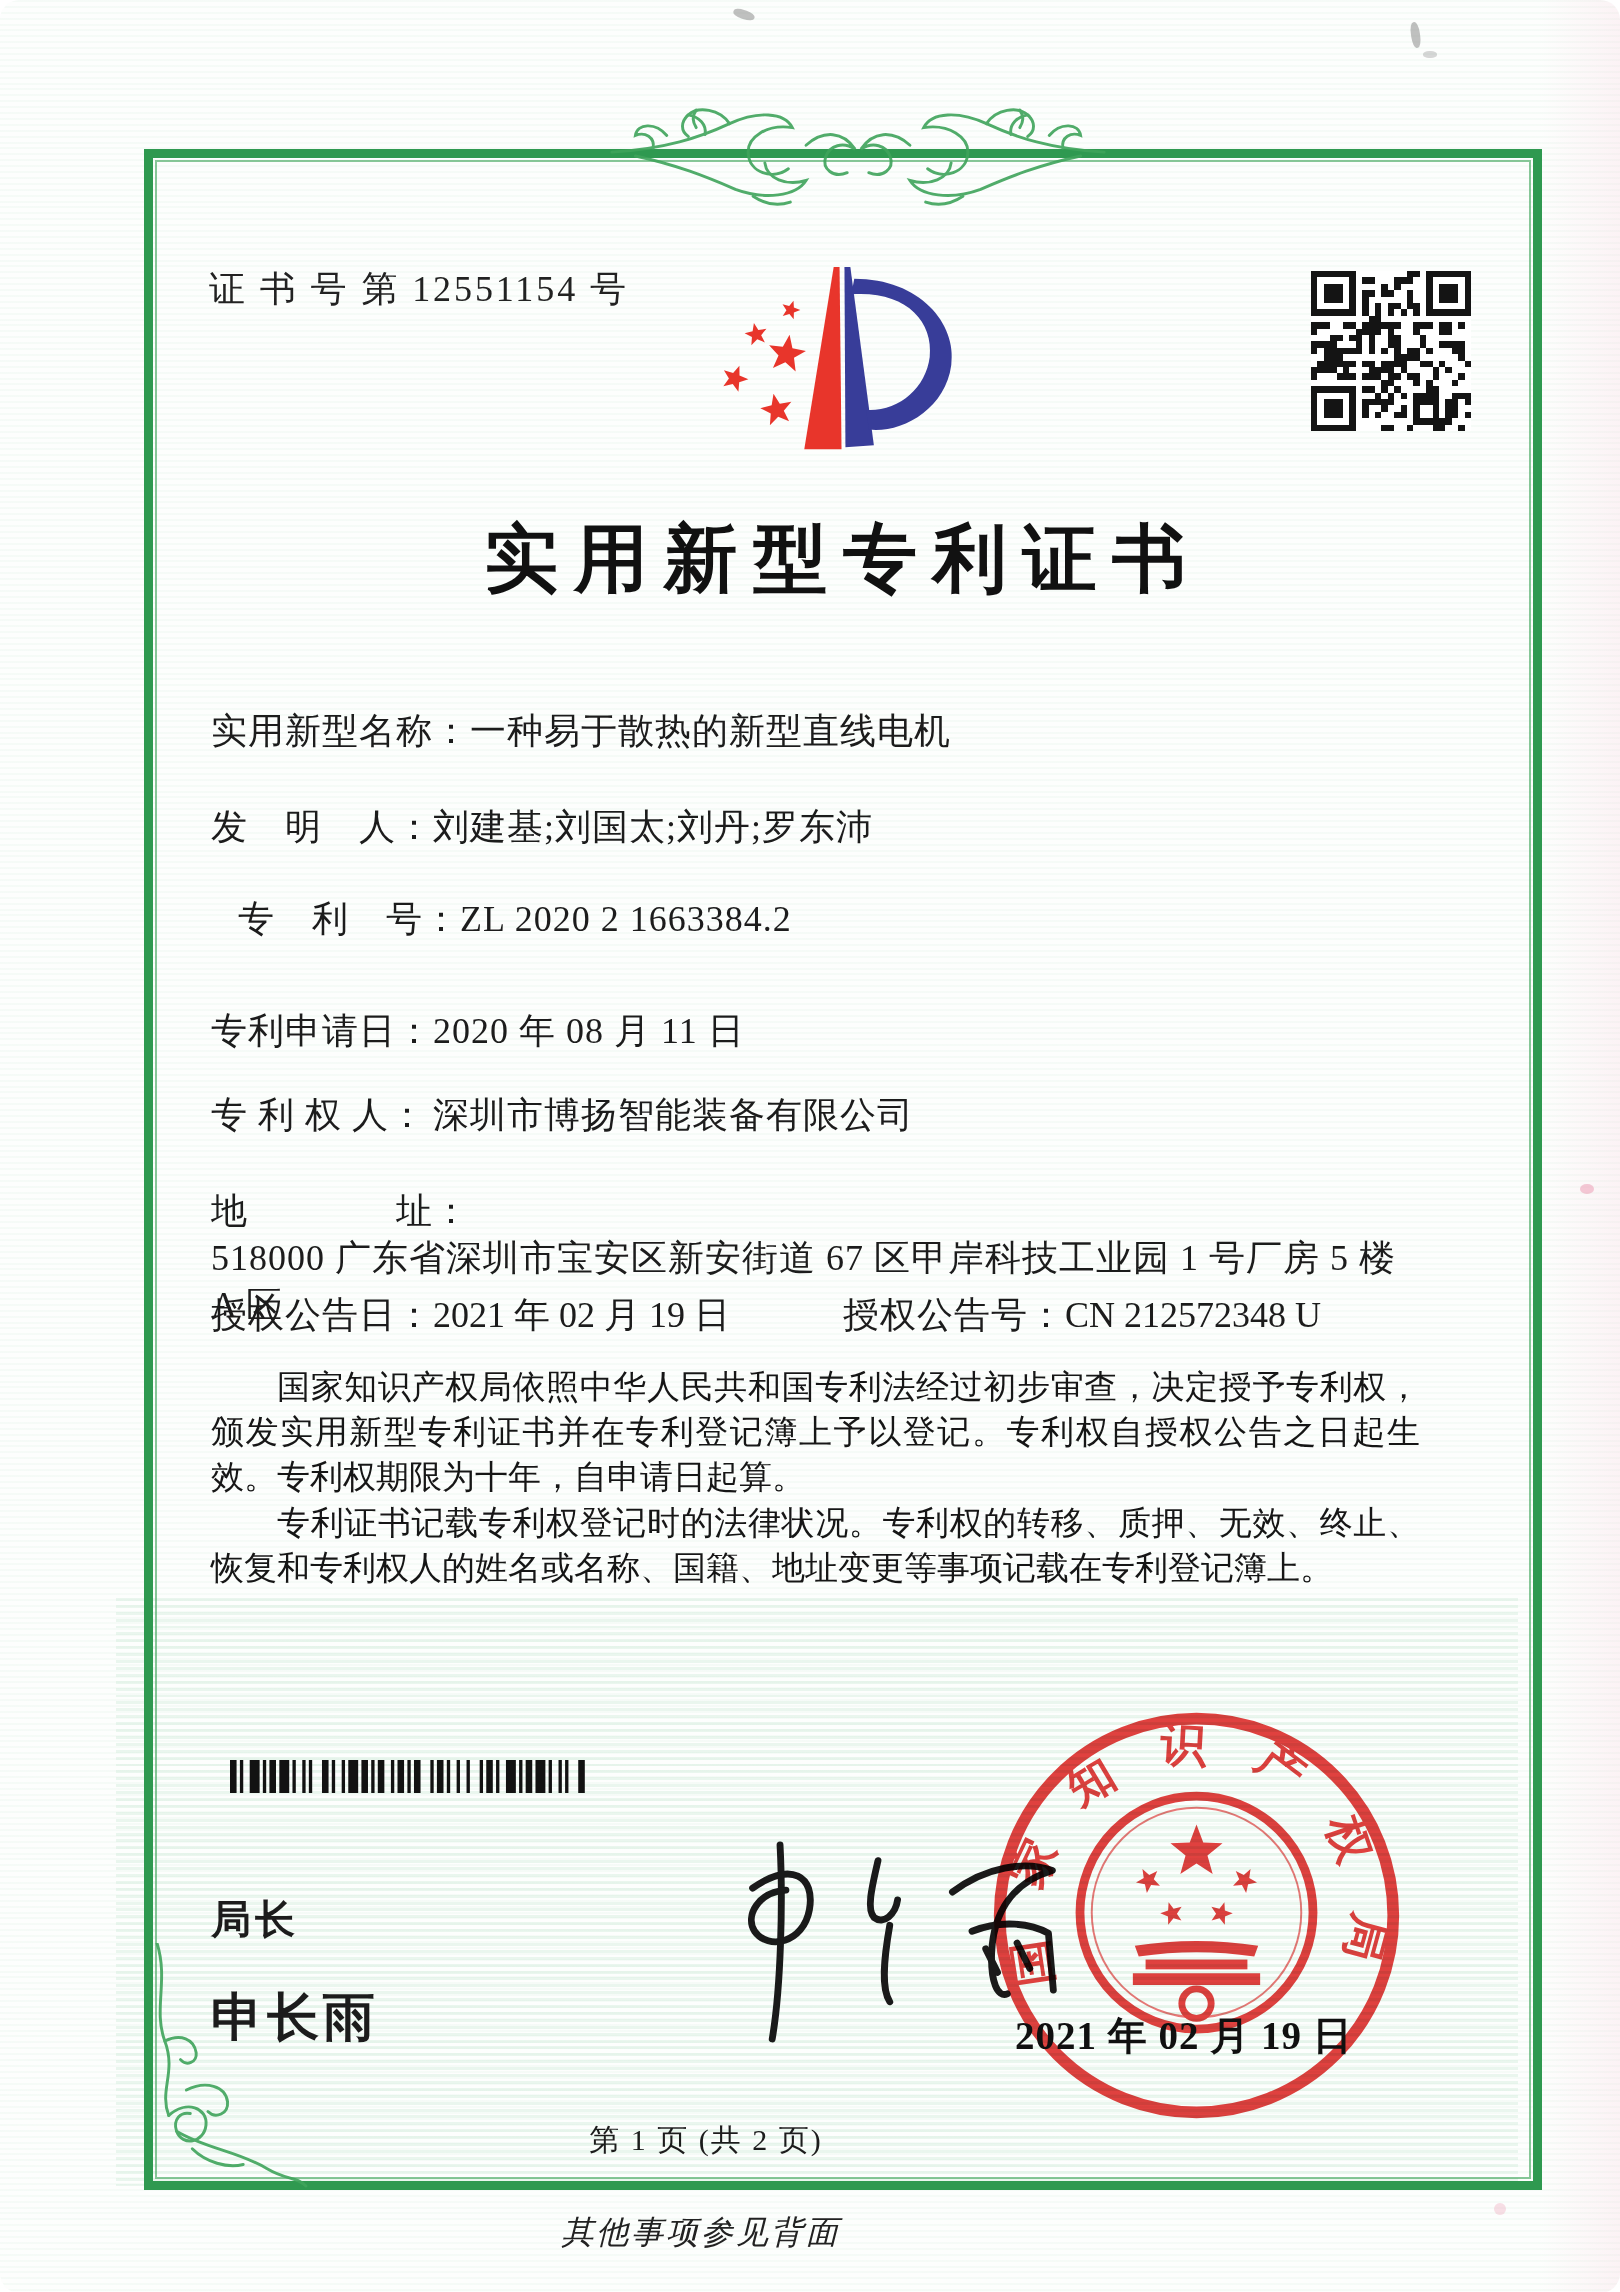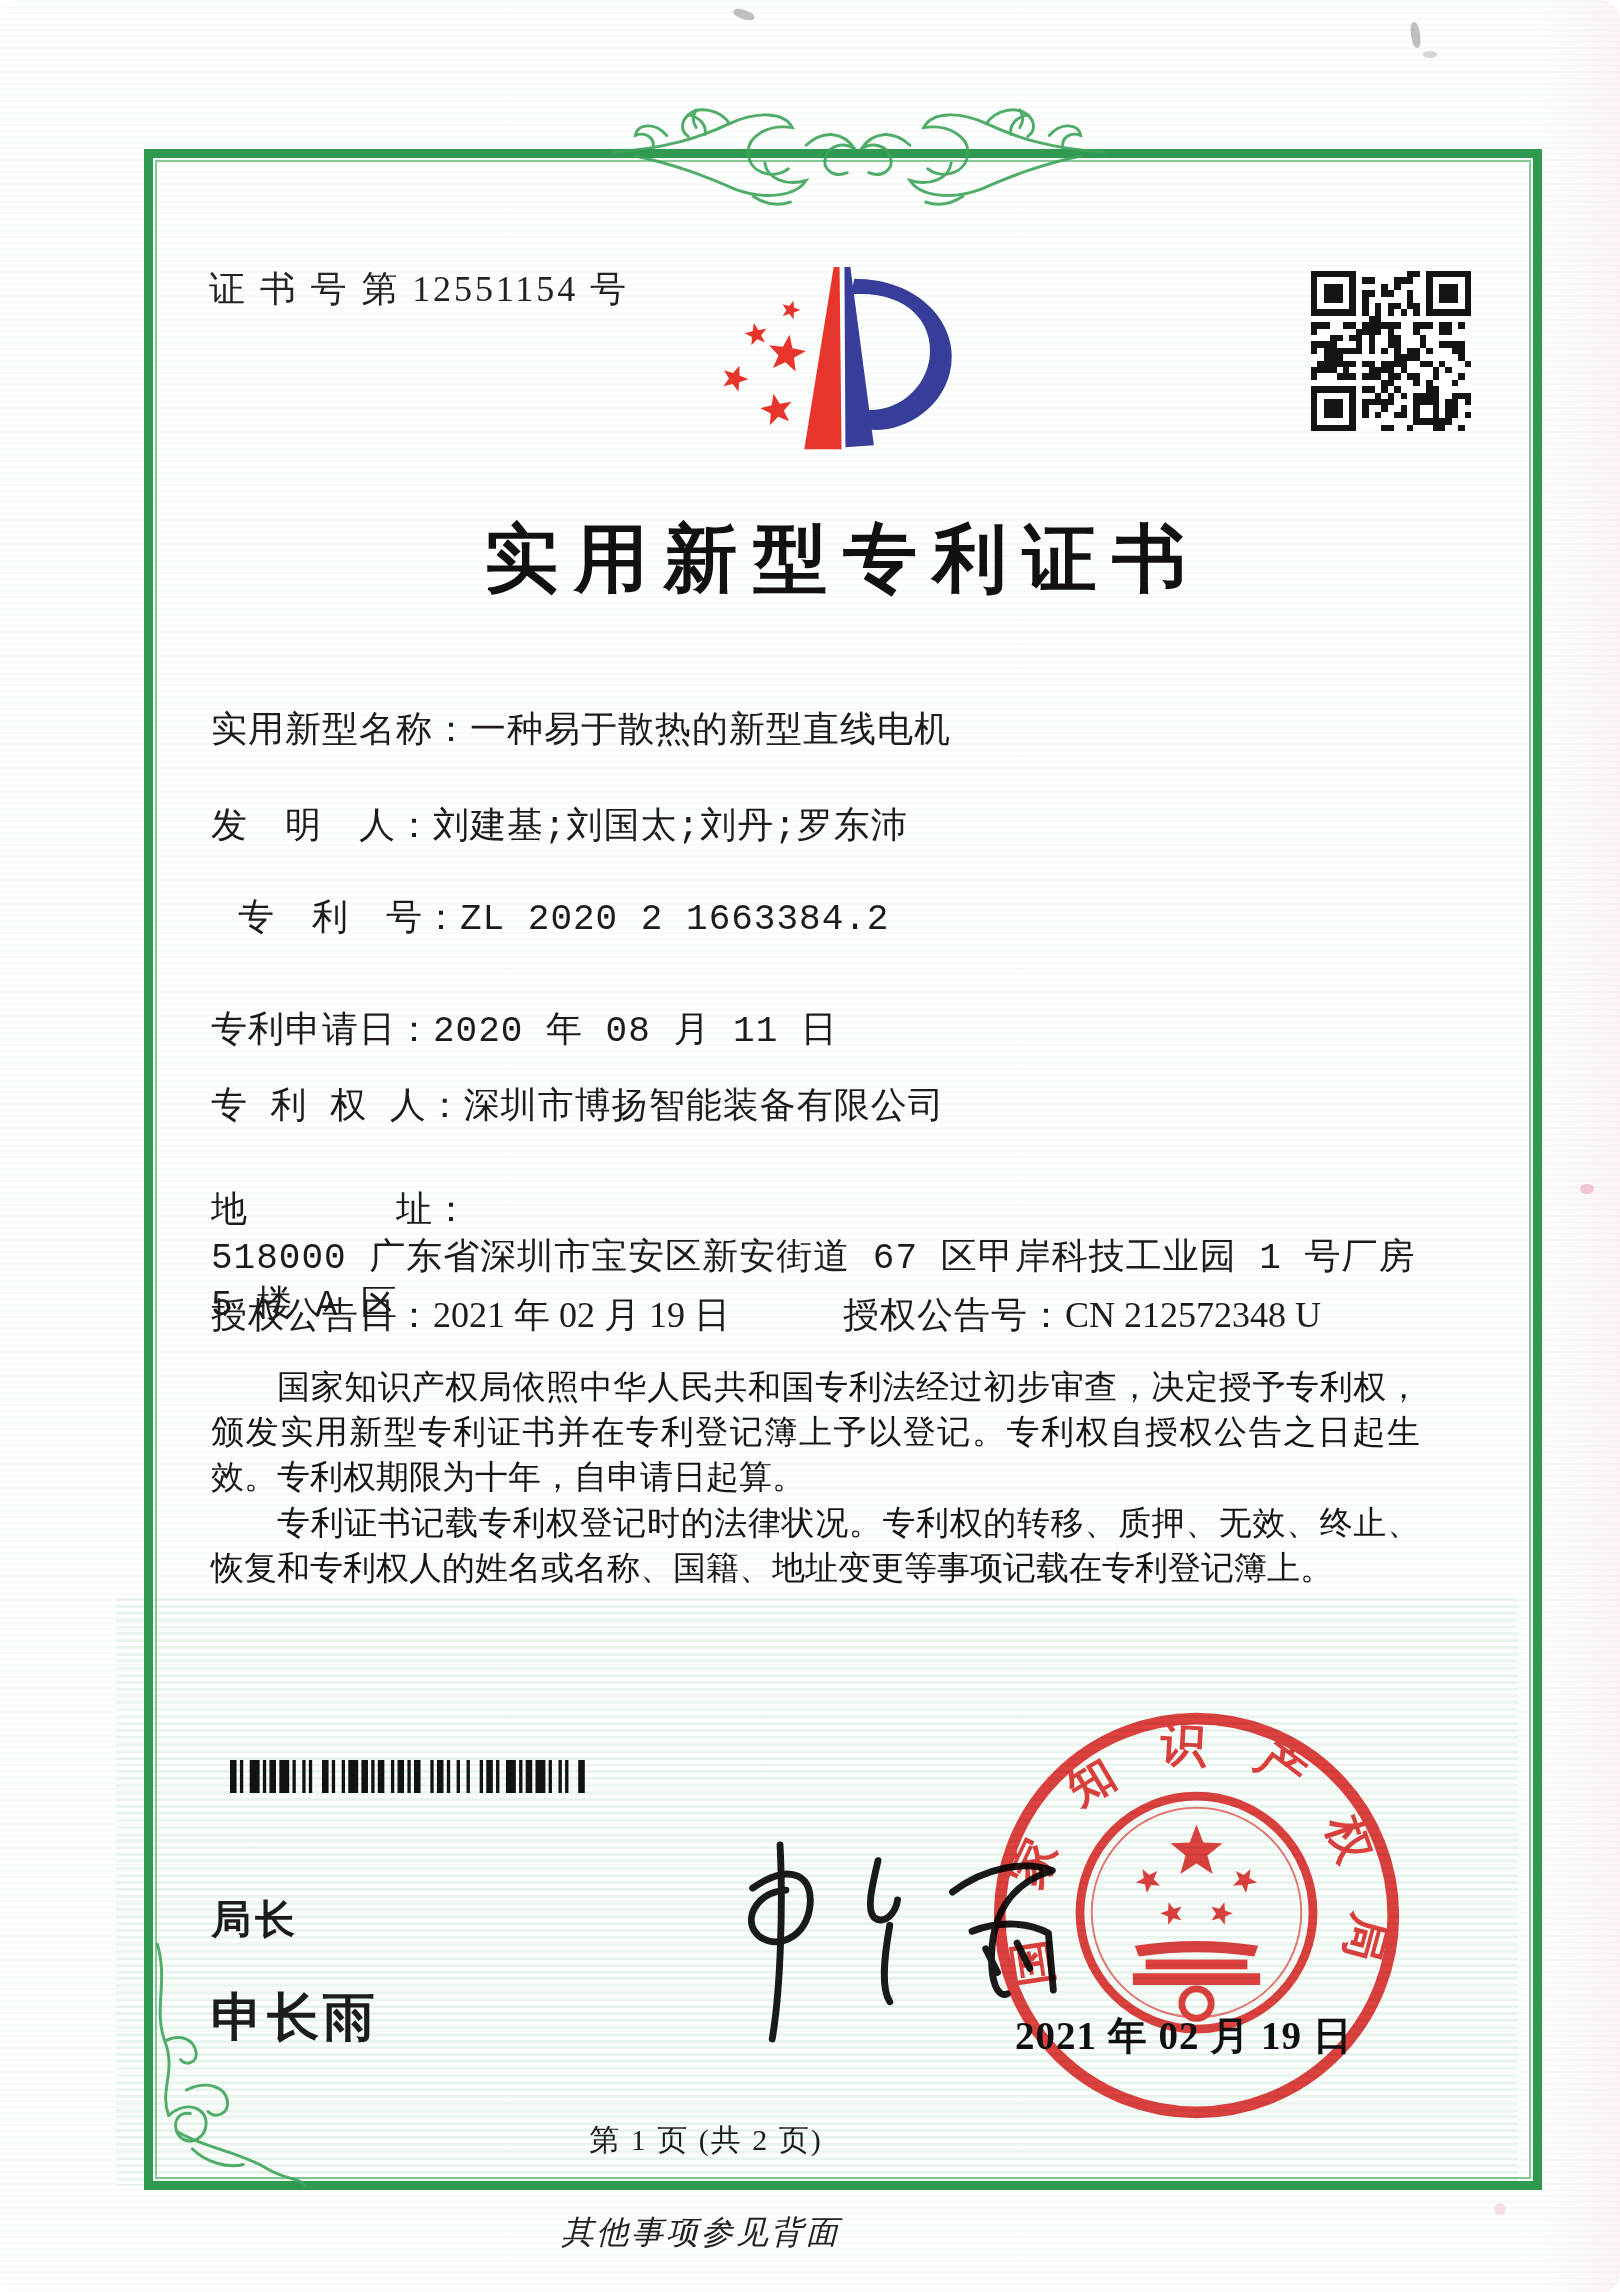--- a/index.html
+++ b/index.html
@@ -49,22 +49,22 @@
 
   .title {
     position:absolute; left:144px; top:510px; width:1398px;
     text-align:center; font-size:74px; font-weight:700;
     letter-spacing:15.7px; color:#111; font-family:"Liberation Serif","DejaVu Serif",serif;
   }
   .field  { position:absolute; left:0; display:flex; font-size:36px; line-height:47px; }
   .flabel { flex:none; white-space:pre; letter-spacing:1px; }
   .fvalue { flex:1; letter-spacing:1px; }
   .f0 { top:0px; }   .f1 { top:96px; }  .f2 { top:188px;margin-left:27px; }
-  .f3 { top:288px;margin-top:12px; } .f4 { top:376px; } .f5 { top:480px; width:1210px;flex-direction:column; }
-  .fields-wrap { position:absolute; left:211px; top:708px; width:1210px; height:608px;font-family:Liberation Mono, monospace; }
+  .f3 { top:288px;margin-top:12px; } .f4 { top:384px;gap:7px; } .f5 { top:480px; width:1210px;flex-direction:column; }
+  .fields-wrap { position:absolute; left:211px; top:708px; width:1210px; height:608px; }
   .grant-row {
     position:absolute; left:211px; top:1292px; width:1210px;
     display:flex; font-size:36px; line-height:47px;
   }
   .grant-row .pair { display:flex; }
   .grant-row .pair.first { width:632px; flex:none; }
 
   .paragraphs { position:absolute; left:211px; top:1365px; width:1209px; }
   .paragraphs p {
     font-size:33px; line-height:45px; text-align:justify;

